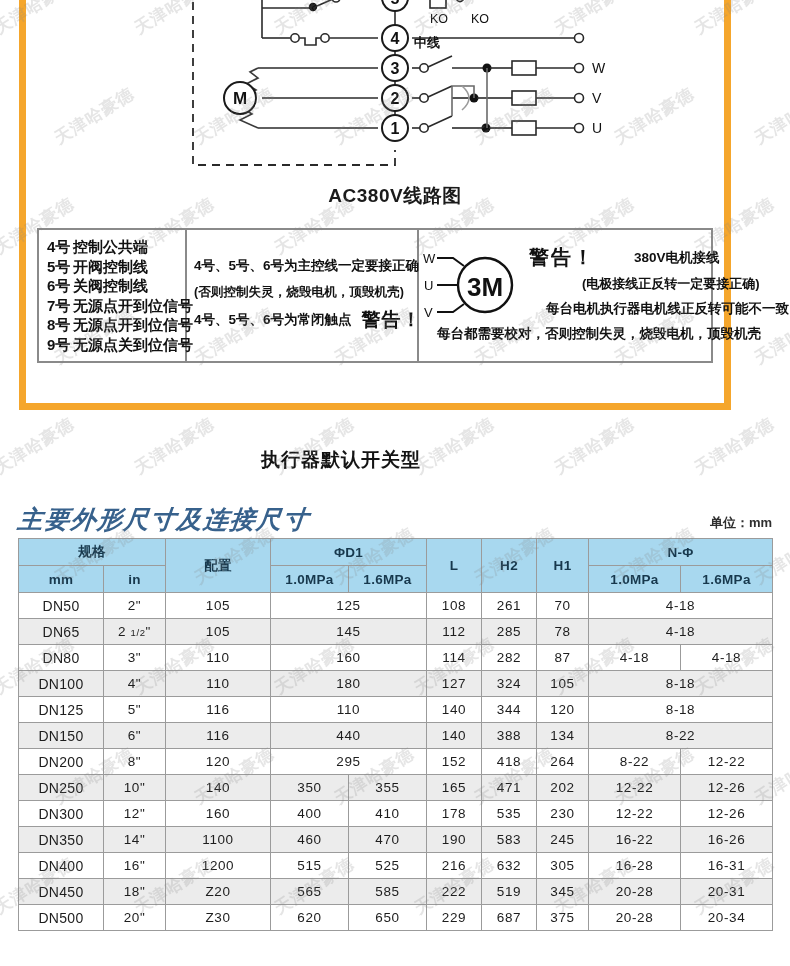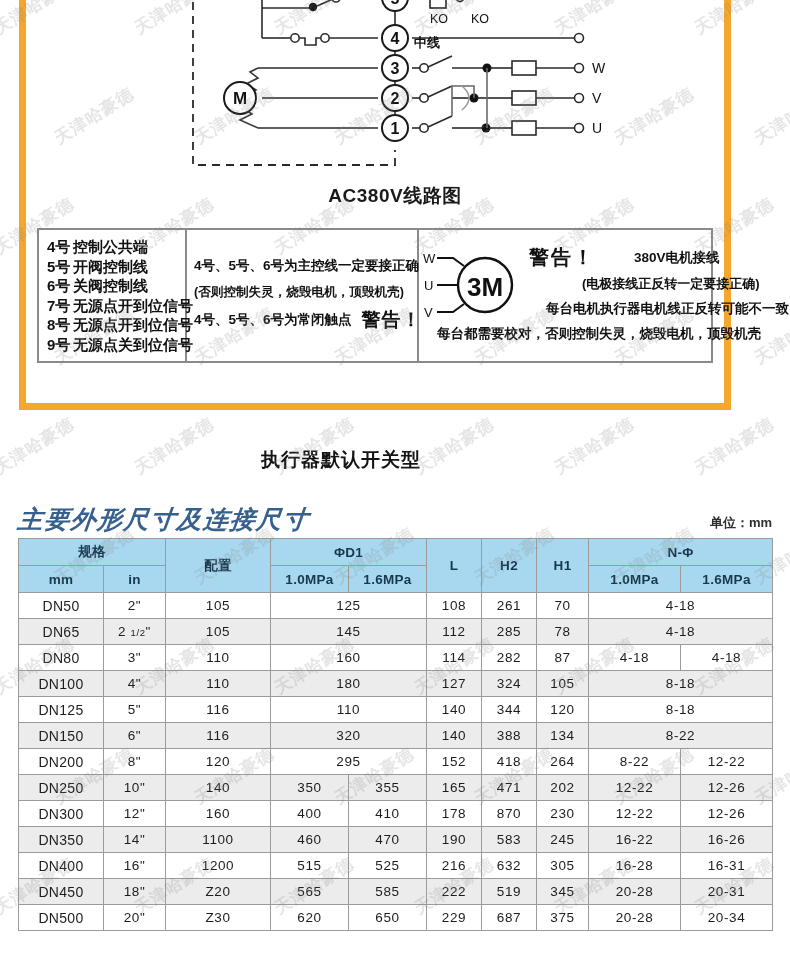--- a/index.html
+++ b/index.html
@@ -431,21 +431,21 @@
         <td colspan="2">110</td>
         <td>140</td>
         <td>344</td>
         <td>120</td>
         <td colspan="2">8-18</td>
       </tr>
       <tr class="alt">
         <td class="spec">DN150</td>
         <td class="inch">6"</td>
         <td>116</td>
-        <td colspan="2">320</td>
+        <td colspan="2">440</td>
         <td>140</td>
         <td>388</td>
         <td>134</td>
         <td colspan="2">8-22</td>
       </tr>
       <tr>
         <td class="spec">DN200</td>
         <td class="inch">8"</td>
         <td>120</td>
         <td colspan="2">295</td>
@@ -467,21 +467,21 @@
         <td>12-22</td>
         <td>12-26</td>
       </tr>
       <tr>
         <td class="spec">DN300</td>
         <td class="inch">12"</td>
         <td>160</td>
         <td>400</td>
         <td>410</td>
         <td>178</td>
-        <td>870</td>
+        <td>535</td>
         <td>230</td>
         <td>12-22</td>
         <td>12-26</td>
       </tr>
       <tr class="alt">
         <td class="spec">DN350</td>
         <td class="inch">14"</td>
         <td>1100</td>
         <td>460</td>
         <td>470</td>

